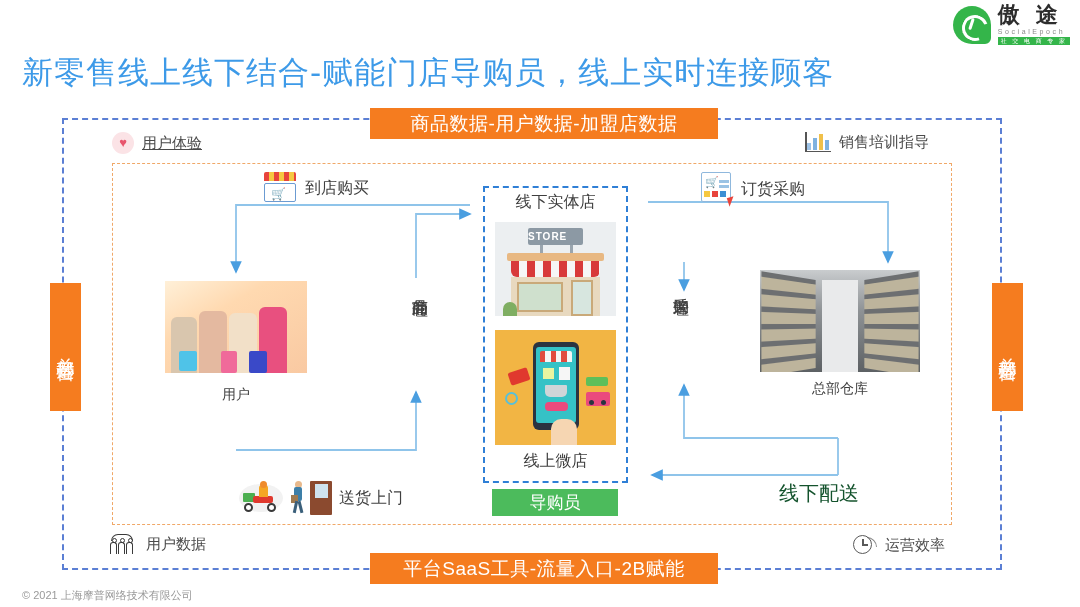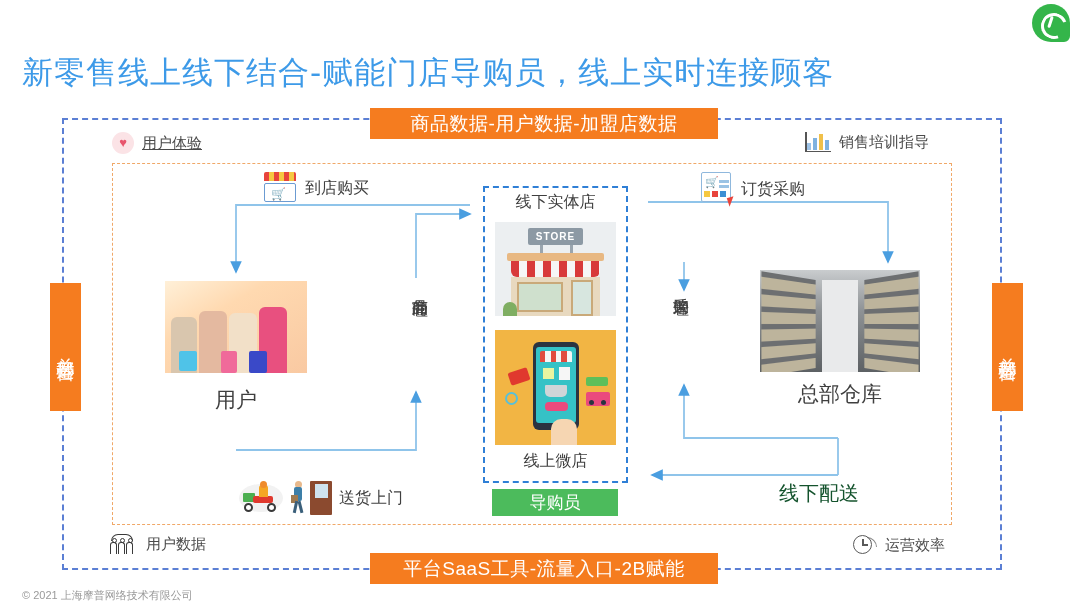--- a/index.html
+++ b/index.html
@@ -173,21 +173,21 @@
   .center-caption { text-align: center; font-size: 16px; color: #3f3f3f; }
   #center-title { position: absolute; left: 483px; top: 192px; width: 145px; }
   #center-bottom-title { position: absolute; left: 483px; top: 451px; width: 145px; }
 
   
   #store-img {
     position: absolute; left: 495px; top: 222px; width: 121px; height: 94px;
     background: #eceff1; overflow: hidden;
   }
   .store-sign { position: absolute; left: 33px; top: 6px; width: 55px; height: 17px; background: #8c99a4; border-radius: 2px;
-    color: #fff; font-size: 10px; text-align: center; line-height: 17px; letter-spacing: 1px; font-weight: bold; }
+    color: #fff; font-size: 10px; line-height: 17px; letter-spacing: 1px; font-weight: bold; }
   .store-post { position: absolute; top: 23px; width: 3px; height: 9px; background: #9aa5ae; }
   .store-post.l { left: 45px; } .store-post.r { left: 75px; }
   .store-roof { position: absolute; left: 12px; top: 31px; width: 97px; height: 8px; background: #e8b882; border-radius: 2px; }
   .store-awn { position: absolute; left: 16px; top: 39px; width: 89px; height: 16px;
     background: repeating-linear-gradient(90deg, #d83a3a 0 8px, #f6f6f6 8px 16px);
     border-radius: 0 0 6px 6px; }
   .store-wall { position: absolute; left: 16px; top: 55px; width: 89px; height: 39px; background: #e8d9bf; }
   .store-window { position: absolute; left: 22px; top: 60px; width: 46px; height: 30px; background: #cfe0cd; border: 2px solid #c9a979; }
   .store-door { position: absolute; left: 76px; top: 58px; width: 22px; height: 36px; background: #d7e6df; border: 2px solid #c9a979; }
   .store-plant { position: absolute; left: 8px; top: 80px; width: 14px; height: 14px; background: #7fae62; border-radius: 50% 50% 0 0; }
@@ -229,21 +229,21 @@
   #warehouse-photo {
     position: absolute; left: 760px; top: 270px; width: 160px; height: 102px;
     background: linear-gradient(180deg,#c9ccce 0%,#8e9295 40%,#5d6164 100%);
     overflow: hidden;
   }
   .wh-aisle { position: absolute; left: 62px; top: 10px; width: 36px; height: 92px; background: #e9eaeb; }
   .wh-rack { position: absolute; top: 6px; width: 58px; height: 96px;
     background: repeating-linear-gradient(180deg,#6d6f71 0 5px,#bdb49c 5px 16px); }
   .wh-l { left: 2px; transform: perspective(120px) rotateY(22deg); }
   .wh-r { right: 2px; transform: perspective(120px) rotateY(-22deg); }
-  .photo-caption { position: absolute; text-align: center; font-size: 21px; color: #3f3f3f; }
+  .photo-caption { position: absolute; text-align: center; font-size: 14px; color: #3f3f3f; }
   #users-caption { left: 165px; top: 386px; width: 142px; }
   #warehouse-caption { left: 760px; top: 380px; width: 160px; font-family: Liberation Serif, serif; }
 
   
   .v-text {
     position: absolute; writing-mode: vertical-rl; font-size: 16px;
     color: #3f3f3f; letter-spacing: 1px;
   }
   #v-product { left: 409px; top: 286px; }
   #v-procure { left: 670px; top: 285px; }
@@ -256,20 +256,25 @@
   #footer {
     position: absolute; left: 22px; top: 588px;
     font-size: 11px; color: #9a9a9a;
   }
 </style>
 </head>
 <body>
 
 <div id="logo">
   <div class="logo-mark"></div>
+  <div class="logo-text">
+    <div class="logo-cn">傲 途</div>
+    <div class="logo-en">SocialEpoch</div>
+    <div class="logo-bar">社 交 电 商 专 家</div>
+  </div>
 </div>
 
 <div id="page-title">新零售线上线下结合-赋能门店导购员，线上实时连接顾客</div>
 
 <div id="outer-frame"></div>
 <div id="inner-panel"></div>
 
 <svg id="arrows">
   <defs>
     <marker id="ah" markerWidth="9" markerHeight="9" refX="6" refY="3.2" orient="auto">

